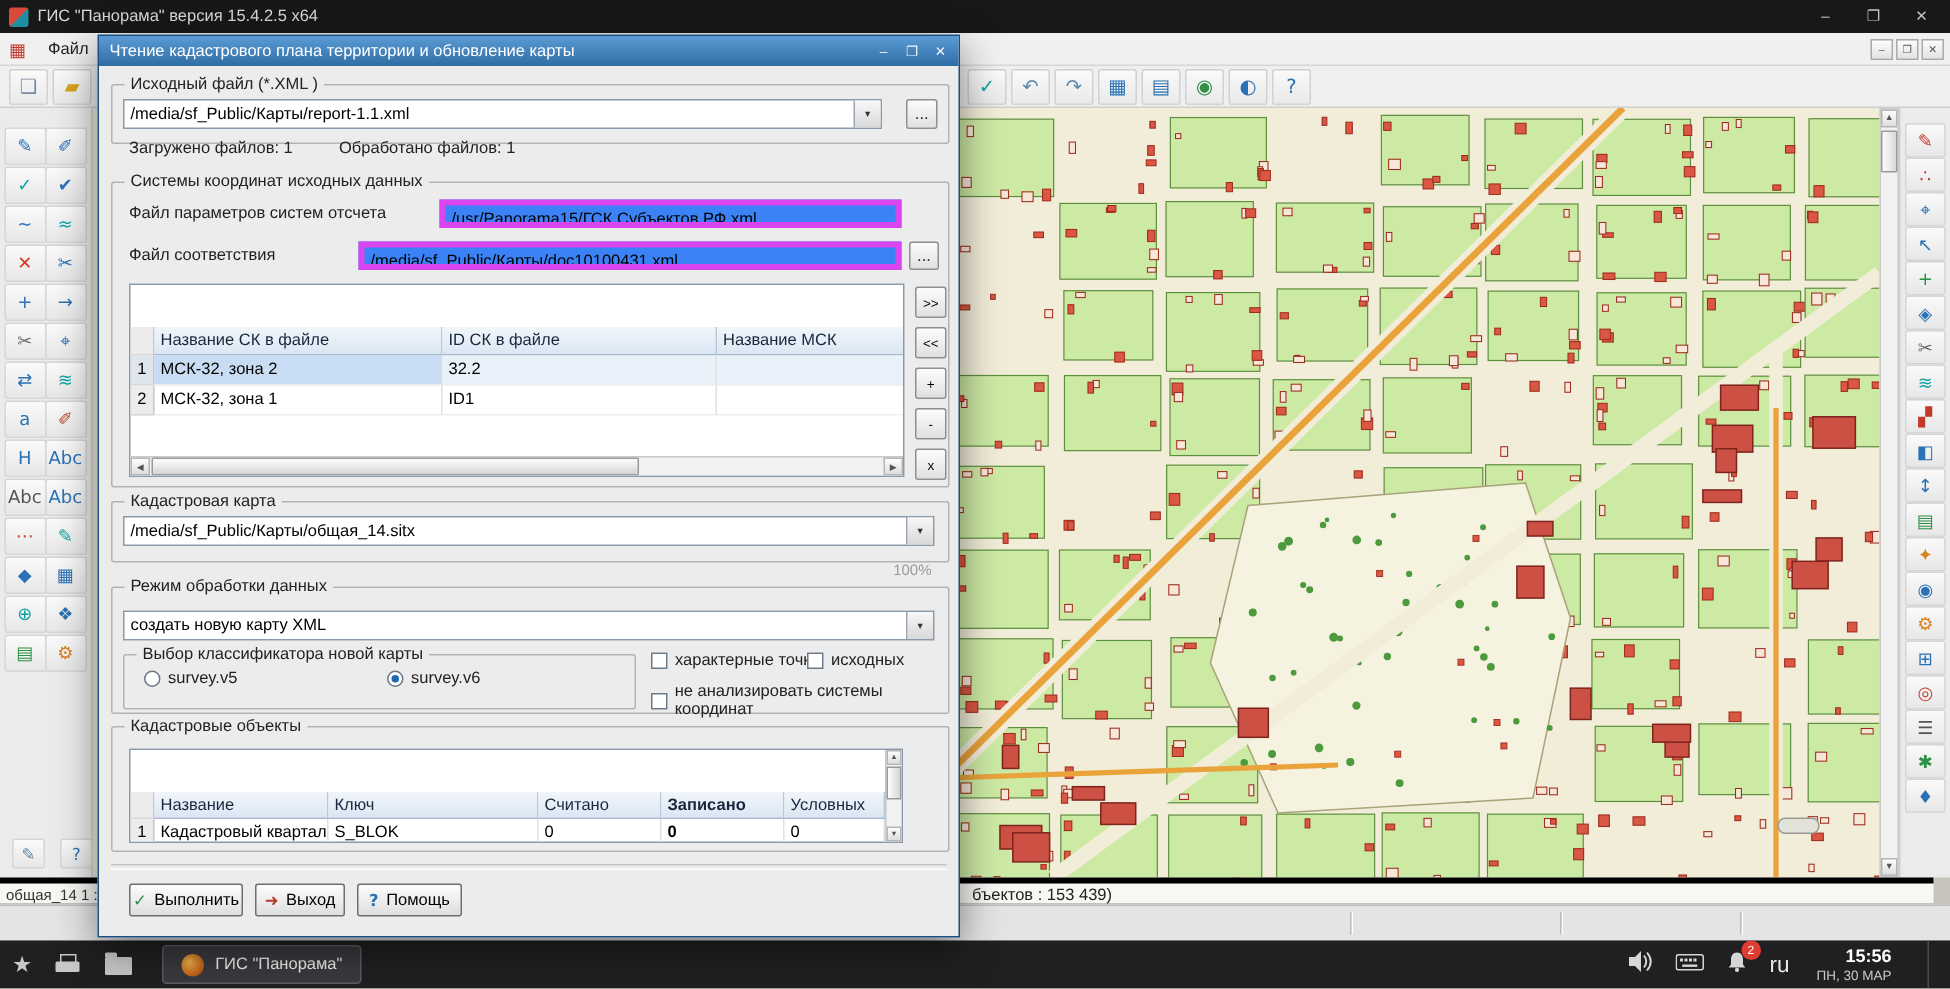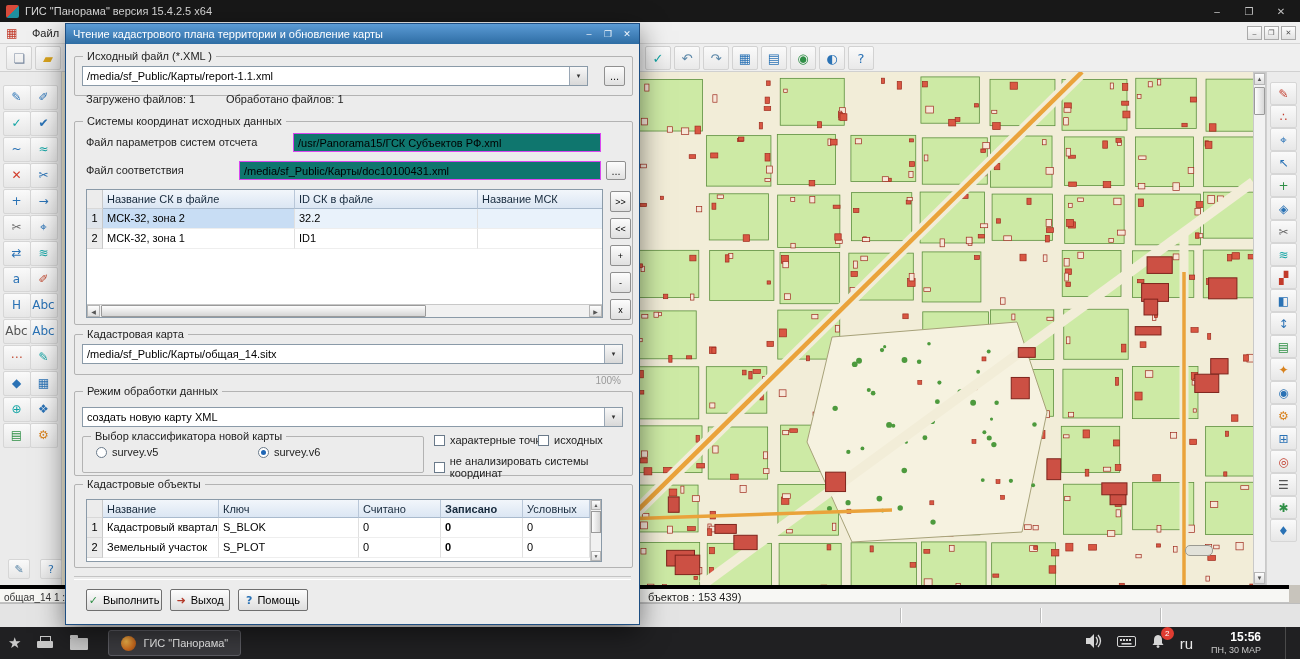--- a/index.html
+++ b/index.html
@@ -61,27 +61,27 @@
   .dialog{position:absolute;left:65px;top:23px;width:575px;height:602px;background:#ececec;border:1px solid #1d4e82;box-shadow:0 8px 26px rgba(0,0,0,.5);z-index:50;box-sizing:border-box;}
   .dlg-title{height:20px;background:linear-gradient(180deg,#5b9bd5,#2e6da4);display:flex;align-items:center;padding:0 4px 0 7px;}
   .dlg-title .t{flex:1;font-size:11px;color:#fff;white-space:nowrap;overflow:hidden;}
   .dlg-ctrl{width:16px;height:14px;display:flex;align-items:center;justify-content:center;color:#f2f7fc;font-size:9px;margin-left:3px;}
   .dlg-body{position:absolute;left:0;top:20px;right:0;bottom:0;}
   .grp{position:absolute;border:1px solid #b3b3b3;border-radius:2px;}
   .grp > .glabel{position:absolute;top:-7px;left:8px;background:#ececec;padding:0 4px;font-size:11px;color:#222;white-space:nowrap;}
   .combo{position:absolute;height:20px;background:#fff;border:1px solid #8a9aa8;display:flex;box-sizing:border-box;}
   .combo .ctext{flex:1;font-size:11px;padding:3px 2px 0 4px;white-space:nowrap;overflow:hidden;}
   .combo .cbtn{width:17px;border-left:1px solid #9aa7b5;background:linear-gradient(#f8f8f8,#d8d8d8);display:flex;align-items:center;justify-content:center;font-size:7px;color:#333;}
-  .tfield{position:absolute;height:19px;background:#0f766e;border:1px solid #d946ef;font-size:11px;padding:3px 4px 0 4px;box-sizing:border-box;white-space:nowrap;overflow:hidden;}
+  .tfield{position:absolute;height:19px;background:#3b82f6;border:4px solid #d946ef;font-size:11px;padding:3px 4px 0 4px;box-sizing:border-box;white-space:nowrap;overflow:hidden;}
   .flabel{position:absolute;font-size:11px;color:#222;white-space:nowrap;}
   .btn3d{position:absolute;background:linear-gradient(#fcfcfc,#e0e0e0);border:1px solid #8f8f8f;border-radius:2px;font-size:11px;color:#222;display:flex;align-items:center;justify-content:center;box-sizing:border-box;}
   .side-btn{position:absolute;left:544px;width:21px;height:21px;background:linear-gradient(#fcfcfc,#e0e0e0);border:1px solid #8f8f8f;border-radius:2px;font-size:9px;display:flex;align-items:center;justify-content:center;box-sizing:border-box;}
   .grid-table{position:absolute;background:#fff;border:1px solid #8a9aa8;box-sizing:border-box;overflow:hidden;}
   .tr{display:flex;height:20px;}
-  .tr.th{height:19px;}
+  .tr.th{height:19px;margin-top:28px;}
   .td{box-sizing:border-box;padding:3px 0 0 4px;font-size:11px;border-right:1px solid #e0e0e0;border-bottom:1px solid #eeeeee;overflow:hidden;white-space:nowrap;flex:none;}
   .th .td{background:linear-gradient(#f2f6fb,#dbe6f3);border-right:1px solid #b9c7d8;border-bottom:1px solid #a9bacd;color:#16293c;}
   .td.num{width:16px;background:#ececec;border-right:1px solid #c8c8c8;border-bottom:1px solid #d8d8d8;text-align:center;padding-left:0;}
   .t1c1{width:192px;} .t1c2{width:183px;} .t1c3{width:126px;}
   .t2num{width:18px;} .t2name{width:116px;} .t2key{width:140px;} .t2r{width:82px;} .t2w{width:82px;font-weight:bold;} .t2c{width:67px;}
   .row1 .td{background:#e9f2fb;}
   .row1 .td.selcell{background:#c8ddf4;}
   .row1 .td.num{background:#dfe5ec;}
   .hscroll{position:absolute;left:0;bottom:0;width:100%;height:13px;background:#f1f1f1;border-top:1px solid #c8c8c8;box-sizing:border-box;}
   .hscroll .arr{position:absolute;top:0;width:13px;height:12px;display:flex;align-items:center;justify-content:center;font-size:6px;color:#555;background:linear-gradient(#fdfdfd,#ddd);border:1px solid #b5b5b5;box-sizing:border-box;}

